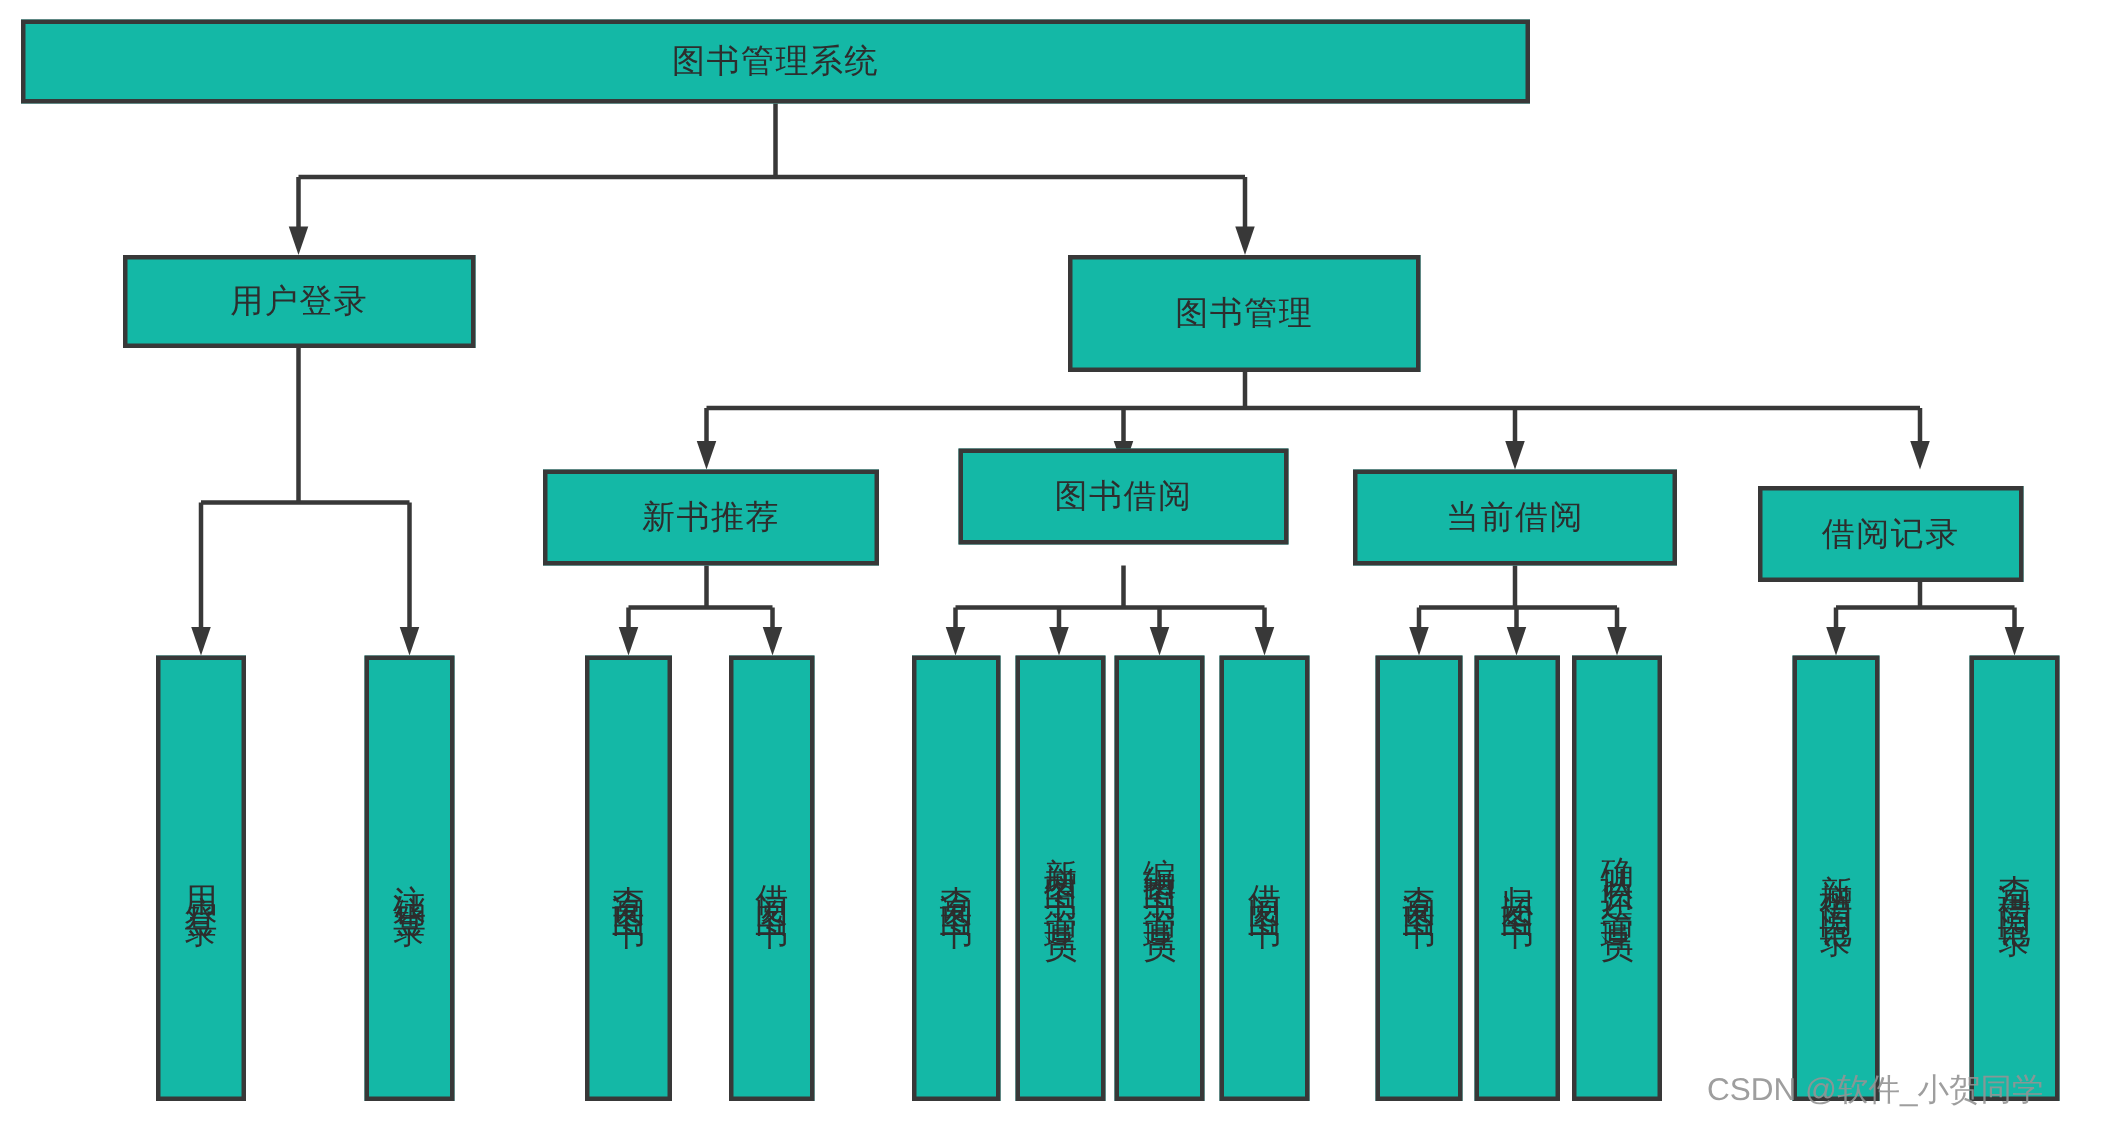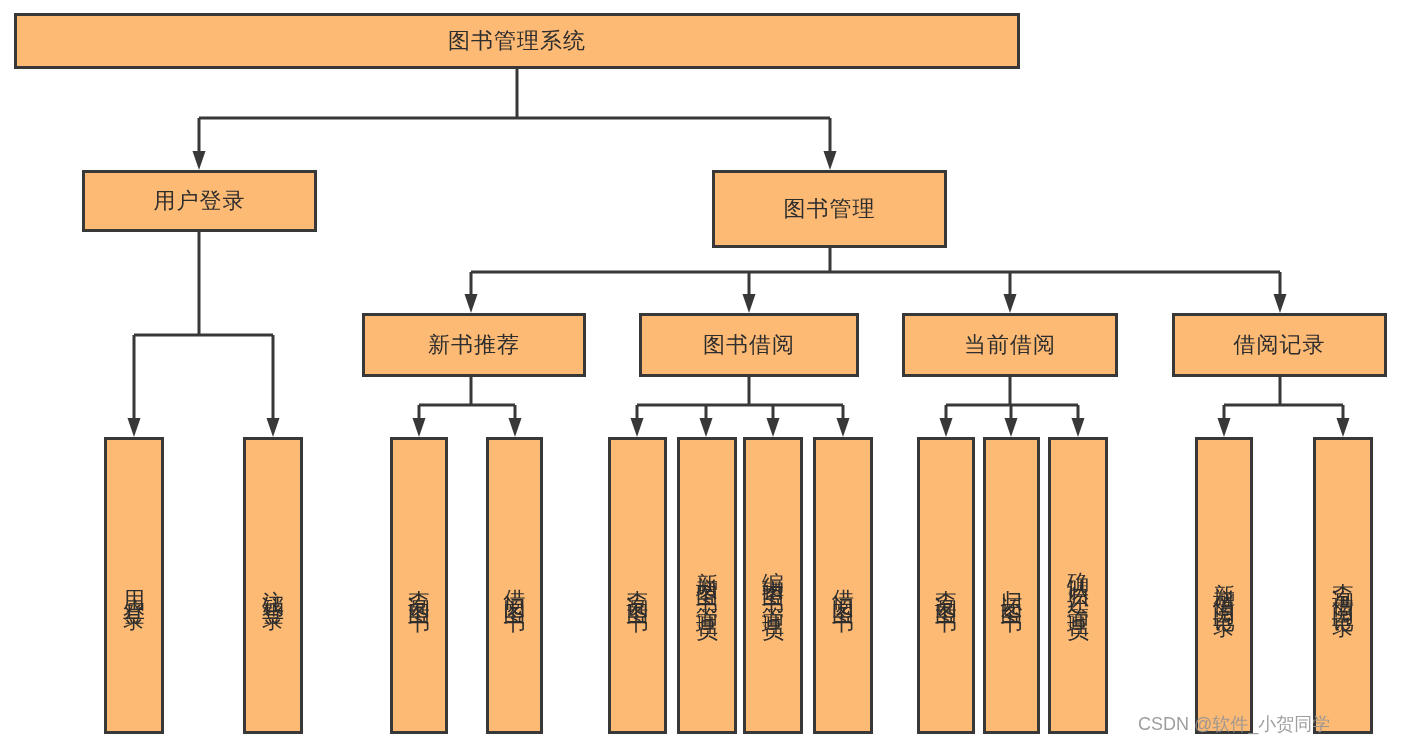--- a/index.html
+++ b/index.html
@@ -18,21 +18,21 @@
   #connectors {
     position: absolute;
     left: 0;
     top: 0;
     z-index: 1;
   }
   .node {
     position: absolute;
     box-sizing: border-box;
     border: 3px solid #383838;
-    background: #fdba74;
+    background: #14b8a6;
     display: flex;
     align-items: center;
     justify-content: center;
     z-index: 2;
   }
   .node .lbl {
     color: #2d2d2d;
     font-size: 22px;
     letter-spacing: 1px;
     white-space: nowrap;
@@ -42,21 +42,21 @@
     text-orientation: mixed;
     letter-spacing: 7px;
     line-height: 1;
     white-space: normal;
   }
   .watermark {
     position: absolute;
     left: 1138px;
     top: 712px;
     z-index: 3;
-    font-size: 18px;
+    font-size: 21px;
     color: rgba(148, 148, 148, 0.9);
     white-space: nowrap;
   }
 </style>
 </head>
 <body>
 
 <div id="stage">
 
   <svg id="connectors" width="1405" height="747" viewBox="0 0 1405 747" xmlns="http://www.w3.org/2000/svg">
@@ -109,27 +109,27 @@
   <div class="node" style="left:82px; top:170px; width:235px; height:62px;">
     <span class="lbl">用户登录</span>
   </div>
   <div class="node" style="left:712px; top:170px; width:235px; height:78px;">
     <span class="lbl">图书管理</span>
   </div>
 
   <div class="node" style="left:362px; top:313px; width:224px; height:64px;">
     <span class="lbl">新书推荐</span>
   </div>
-  <div class="node" style="left:639px; top:313px; width:220px; height:64px;">
+  <div class="node" style="left:639px; top:299px; width:220px; height:64px;">
     <span class="lbl">图书借阅</span>
   </div>
   <div class="node" style="left:902px; top:313px; width:216px; height:64px;">
     <span class="lbl">当前借阅</span>
   </div>
-  <div class="node" style="left:1172px; top:313px; width:215px; height:64px;">
+  <div class="node" style="left:1172px; top:324px; width:177px; height:64px;">
     <span class="lbl">借阅记录</span>
   </div>
 
   <div class="node leaf" style="left:104px; top:437px; width:60px; height:297px;">
     <span class="lbl">用户登录</span>
   </div>
   <div class="node leaf" style="left:243px; top:437px; width:60px; height:297px;">
     <span class="lbl">注销登录</span>
   </div>
 

